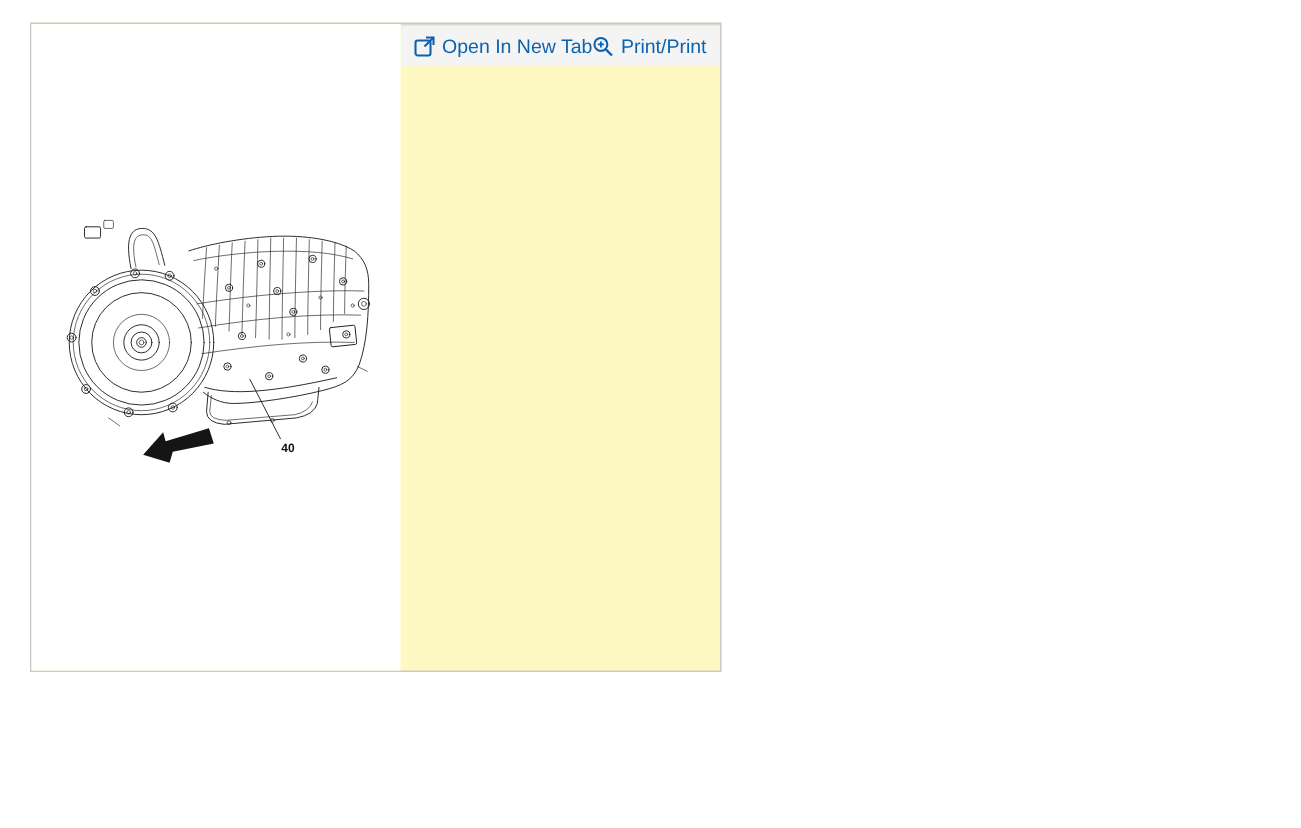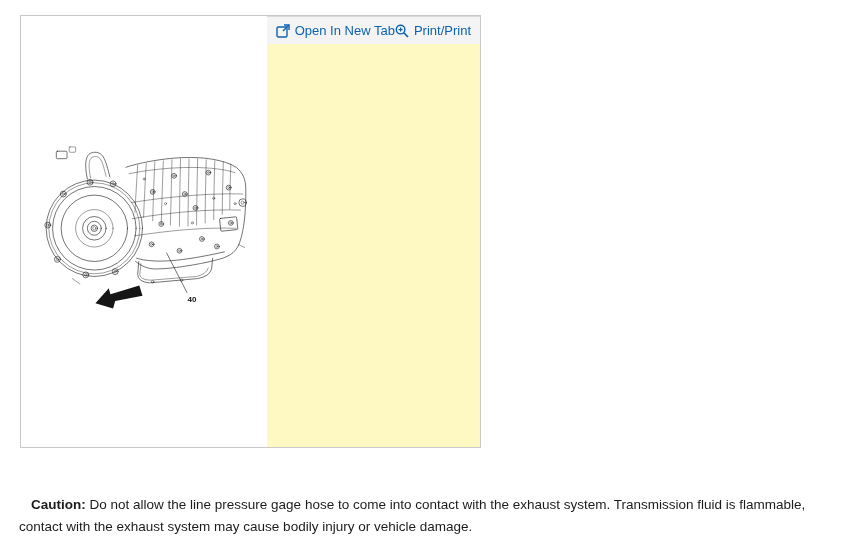--- a/index.html
+++ b/index.html
@@ -185,15 +185,14 @@
           <line x1="8.9" y1="8.9" x2="13" y2="13" stroke="#0d62b0" stroke-width="1.6"></line>
           <line x1="5.6" y1="3.6" x2="5.6" y2="7.6" stroke="#0d62b0" stroke-width="1.2"></line>
           <line x1="3.6" y1="5.6" x2="7.6" y2="5.6" stroke="#0d62b0" stroke-width="1.2"></line>
         </svg>
         <span>Print/Print</span>
       </a>
     </div>
 
   </div>
 
-  <p class="caution"><b>Caution:</b><span> Do not allow the line pressure gage hose to come into contact with the exhaust system. Transmission fluid is flammable, contact with the exhaust system may cause bodily injury or vehicle damage.</span></p>
 
 </div>
 
 </body></html>

